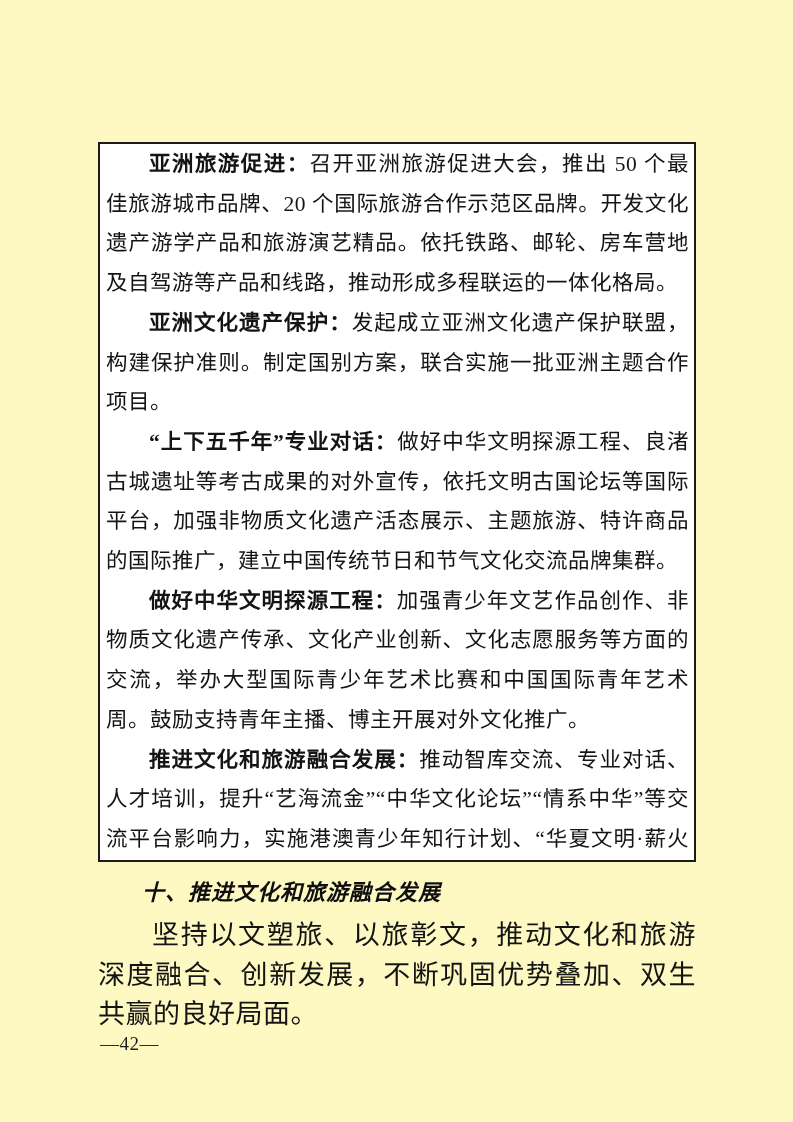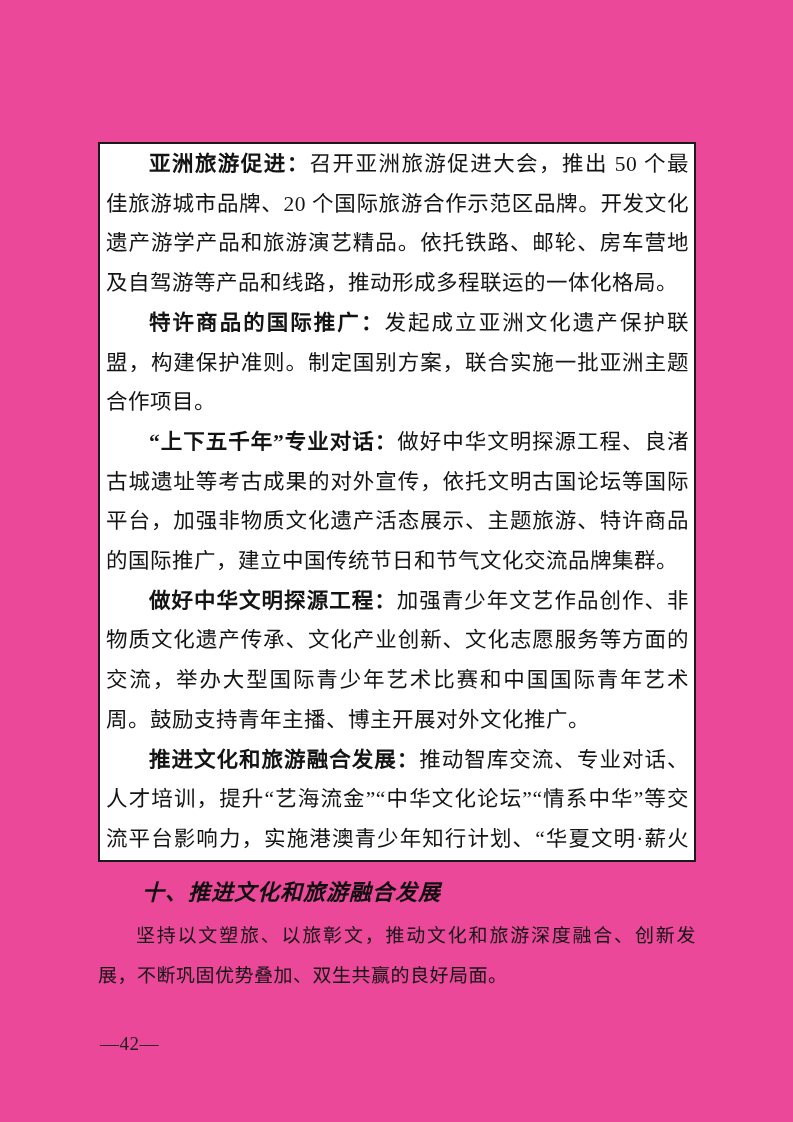--- a/index.html
+++ b/index.html
@@ -4,21 +4,21 @@
 <style>
   html, body {
     margin: 0;
     padding: 0;
     background: #ffffff;
   }
   .page {
     position: relative;
     width: 793px;
     height: 1122px;
-    background: #ec4899;
+    background: #fef9c3;
     color: #141414;
     font-family: "Liberation Serif", "DejaVu Serif", serif;
     overflow: hidden;
   }
   .content-column {
     position: absolute;
     left: 98px;
     top: 142px;
     width: 598px;
   }
@@ -56,21 +56,21 @@
     font-weight: bold;
     font-size: 22px;
     line-height: 42px;
     text-indent: 2em;
     letter-spacing: 1px;
     color: #0f0f0f;
     font-style: italic;
   }
   .section-para {
     margin: 2px 0 0 0;
-    font-size: 19px;
+    font-size: 27px;
     line-height: 39.7px;
     text-align: justify;
     text-justify: inter-ideograph;
     text-indent: 2em;
     letter-spacing: 0.5px;
     word-break: break-all;
   }
   .page-number {
     position: absolute;
     left: 100px;
@@ -86,21 +86,21 @@
 <body>
 
 <div class="page">
 
   <div class="content-column">
 
     <div class="boxed-panel">
 
       <p class="doc-para"><span class="para-lead">亚洲旅游促进：</span><span>召开亚洲旅游促进大会，推出 50 个最佳旅游城市品牌、20 个国际旅游合作示范区品牌。开发文化遗产游学产品和旅游演艺精品。依托铁路、邮轮、房车营地及自驾游等产品和线路，推动形成多程联运的一体化格局。</span></p>
 
-      <p class="doc-para"><span class="para-lead">特许商品的国际推广：</span><span>发起成立亚洲文化遗产保护联盟，构建保护准则。制定国别方案，联合实施一批亚洲主题合作项目。</span></p>
+      <p class="doc-para"><span class="para-lead">亚洲文化遗产保护：</span><span>发起成立亚洲文化遗产保护联盟，构建保护准则。制定国别方案，联合实施一批亚洲主题合作项目。</span></p>
 
       <p class="doc-para"><span class="para-lead">“上下五千年”专业对话：</span><span>做好中华文明探源工程、良渚古城遗址等考古成果的对外宣传，依托文明古国论坛等国际平台，加强非物质文化遗产活态展示、主题旅游、特许商品的国际推广，建立中国传统节日和节气文化交流品牌集群。</span></p>
 
       <p class="doc-para"><span class="para-lead">做好中华文明探源工程：</span><span>加强青少年文艺作品创作、非物质文化遗产传承、文化产业创新、文化志愿服务等方面的交流，举办大型国际青少年艺术比赛和中国国际青年艺术周。鼓励支持青年主播、博主开展对外文化推广。</span></p>
 
       <p class="doc-para"><span class="para-lead">推进文化和旅游融合发展：</span><span>推动智库交流、专业对话、人才培训，提升“艺海流金”“中华文化论坛”“情系中华”等交流平台影响力，实施港澳青少年知行计划、“华夏文明·薪火相传”台湾青少年中华文化传承计划等。</span></p>
 
     </div>
 
   </div>

